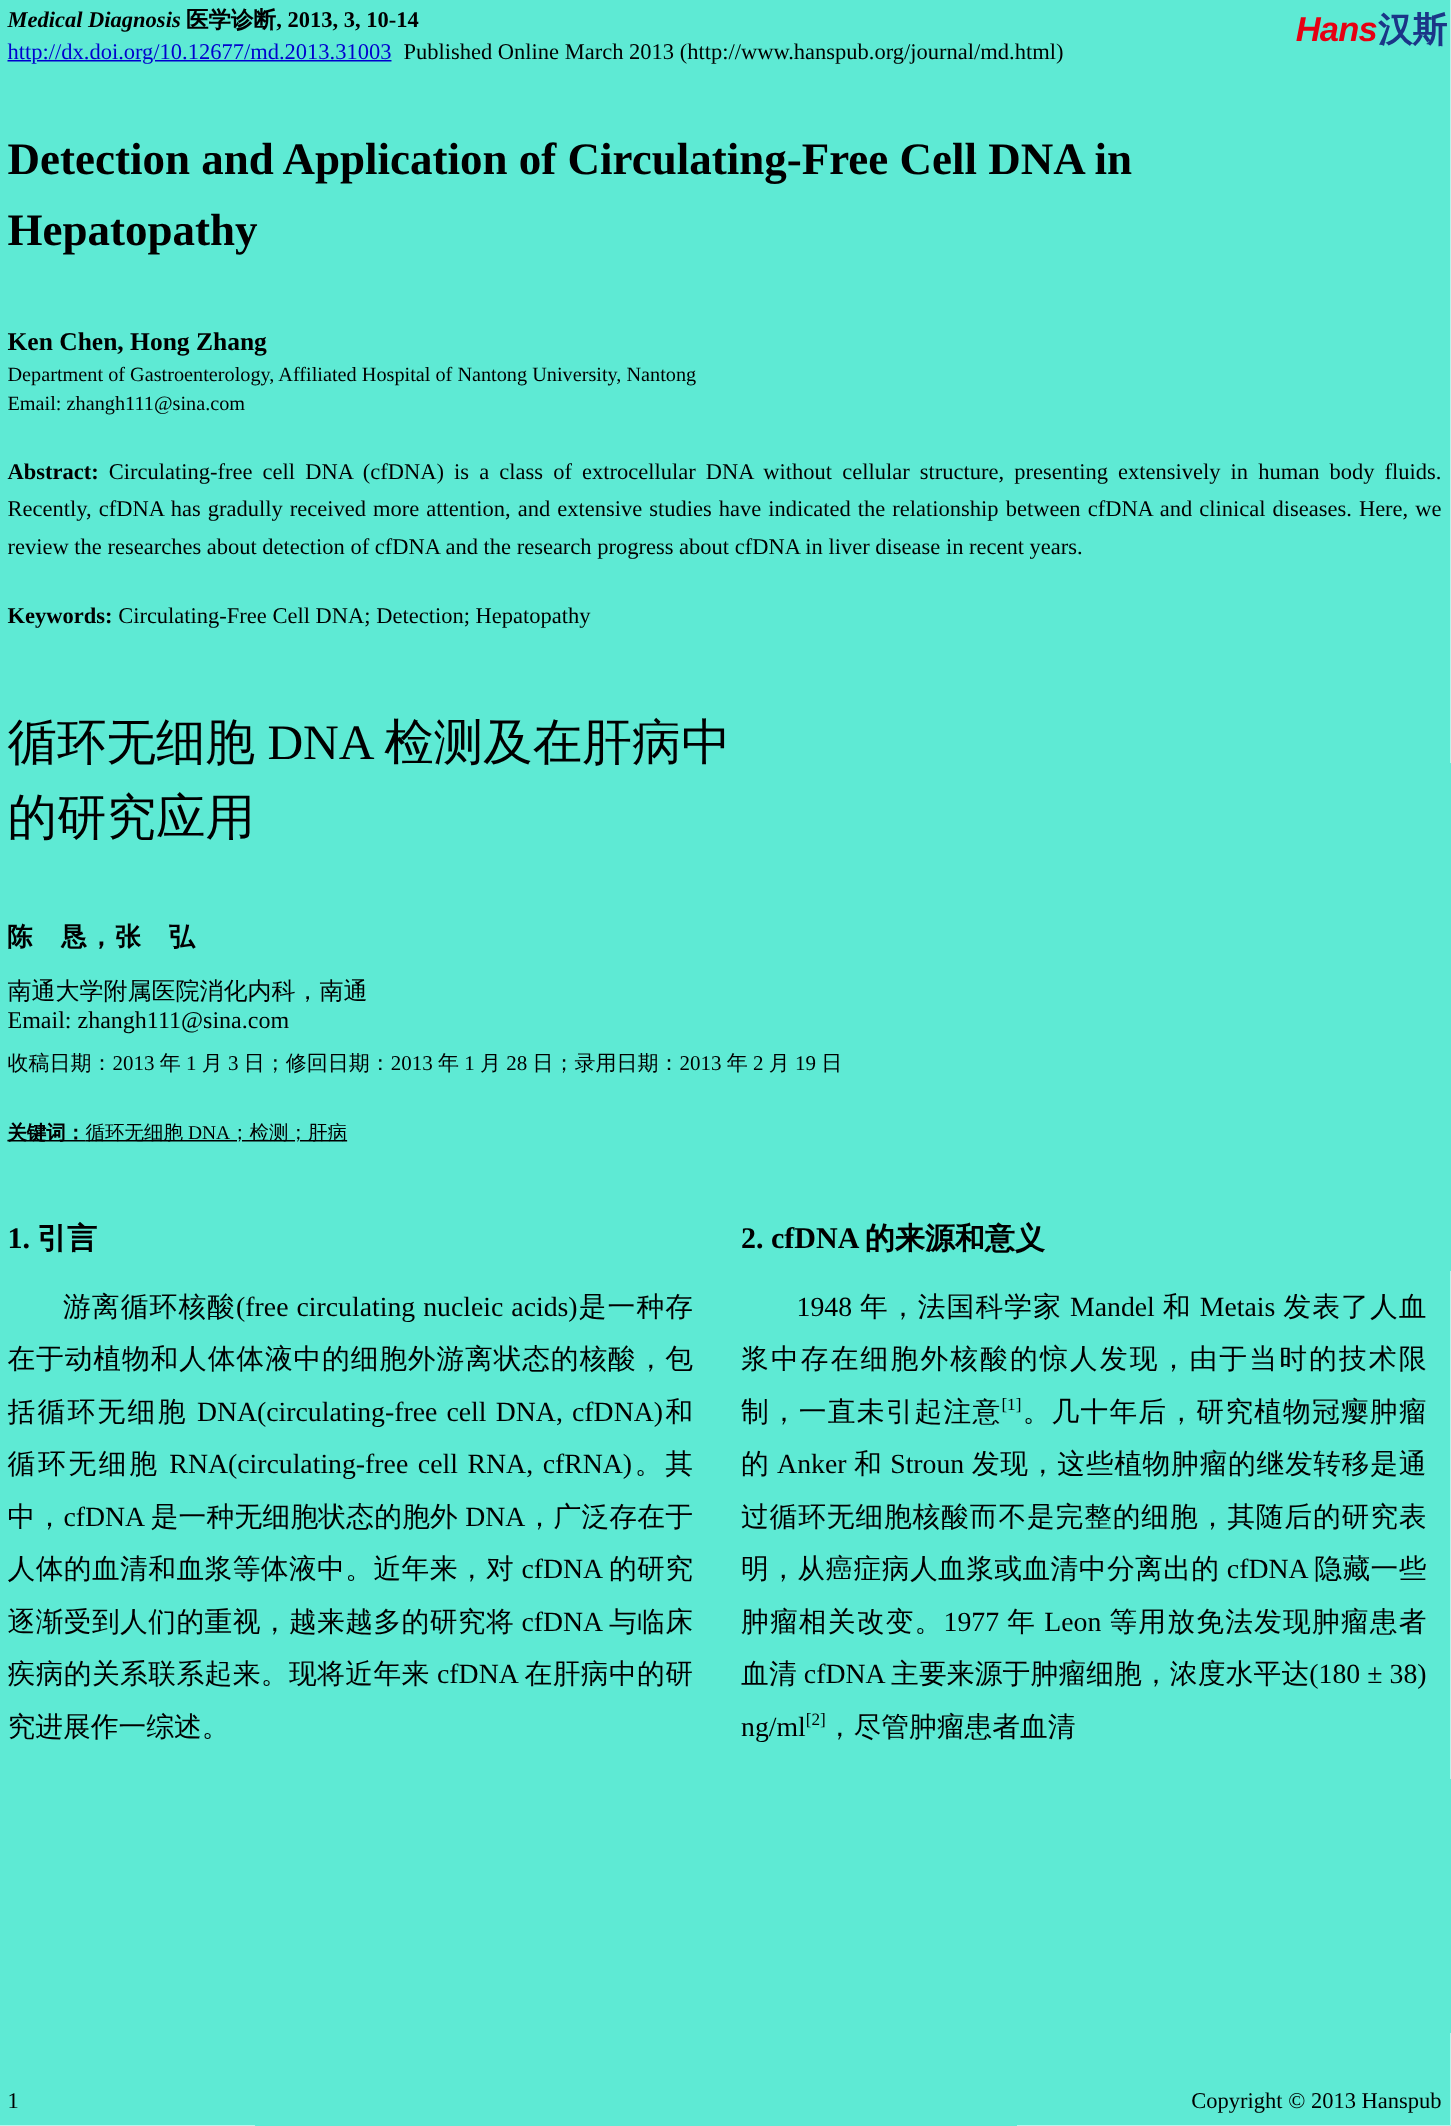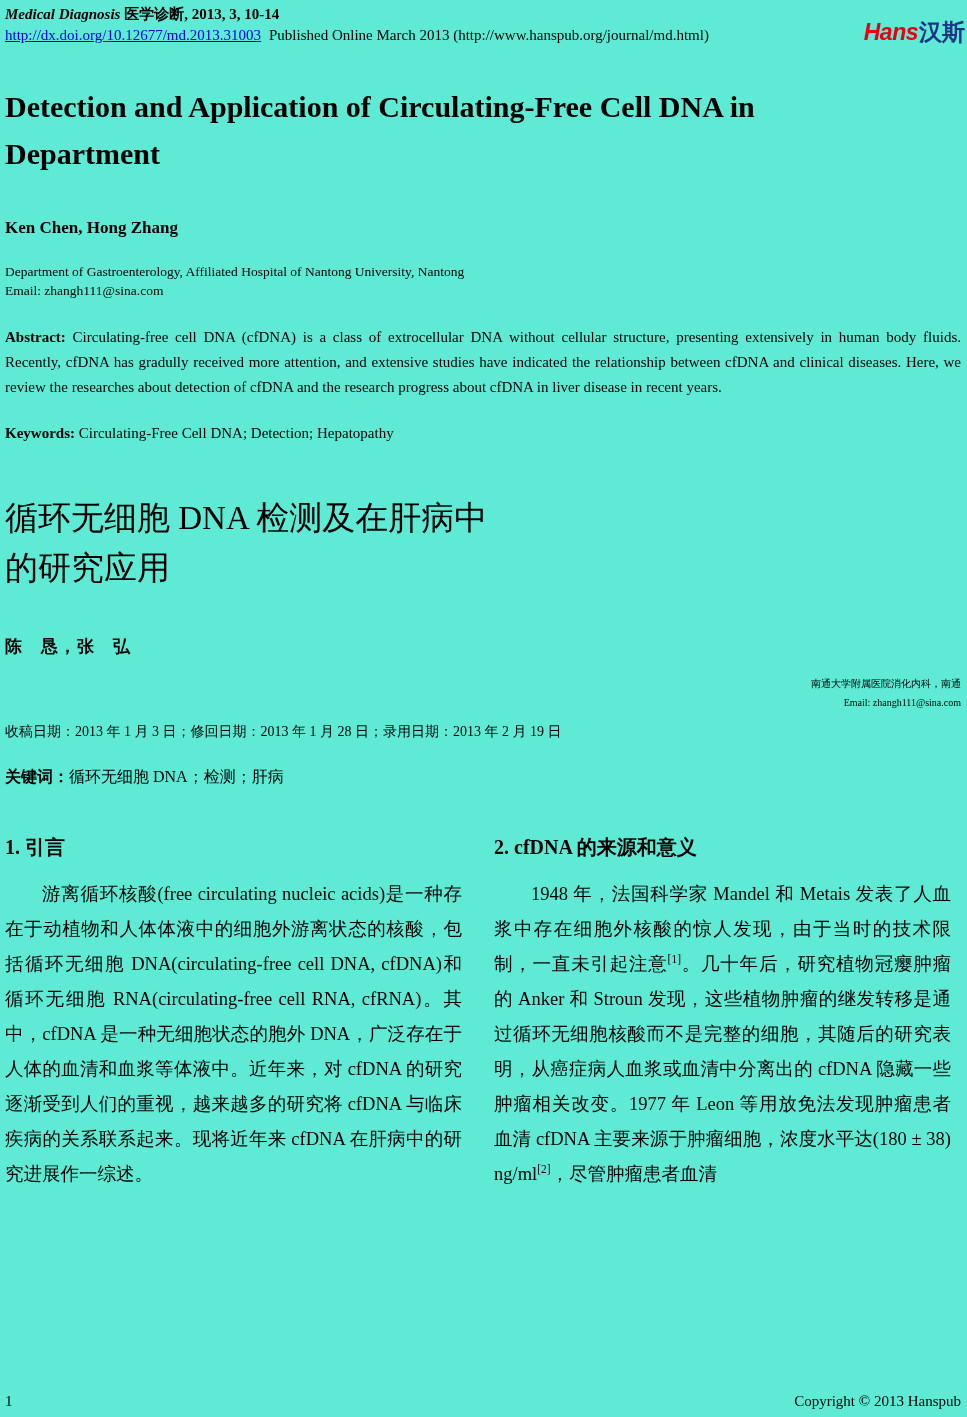--- a/index.html
+++ b/index.html
@@ -8,41 +8,41 @@
     background:#5eead4; color:#000;
     font-family:"Liberation Serif","DejaVu Serif",serif;
     box-sizing:border-box; padding:4px 6px 0 5px;
   }
   
   .jline1 { font-size:15px; font-weight:bold; line-height:21px; }
   .jline1 .jtitle { font-style:italic; }
   .jline2 { font-size:15px; line-height:21px; }
   .doi-link { color:#0000cd; text-decoration:underline; cursor:pointer; }
   .pub-note { margin-left:8px; color:#000; }
-  .logo { position:absolute; top:20px; right:2px;
+  .logo { position:absolute; top:7px; right:2px;
           font-family:"Liberation Sans","DejaVu Sans",sans-serif;
           font-weight:bold; font-size:23px; line-height:24px; white-space:nowrap; }
   .logo .hans { font-style:italic; letter-spacing:-0.5px; }
   .logo .hanszh { margin-left:1px; }
   
   .title-en { font-size:30px; line-height:47px; font-weight:bold; margin:37px 0 0 0; }
   .authors-en { margin-top:41px; font-size:17px; font-weight:bold; }
-  .affil-block { margin-top:25px; font-size:13.5px; line-height:18.5px; }
+  .affil-block { margin-top:3px; font-size:13.5px; line-height:18.5px; }
   .received { margin-top:15px; font-size:13.5px; line-height:18px; }
   sup { font-size:62%; line-height:0; }
   .abstract-en { margin:25px 0 0 0; font-size:15px; line-height:25px; text-align:justify; }
   .keywords-en { margin:21px 0 0 0; font-size:15px; line-height:25px; }
   b.lbl { font-weight:bold; }
   
   .title-cn { font-size:33px; line-height:50px; font-weight:normal; margin:47px 0 0 0; }
   .authors-cn { margin-top:42px; font-size:17px; font-weight:600; letter-spacing:1px; }
-  .affil-cn { margin-top:16px; font-size:10px; line-height:19px;text-align:right; }
+  .affil-cn { margin-top:16px; font-size:16px; line-height:19px; }
   .dates-cn { margin-top:10px; font-size:14px; line-height:19px; }
   .abstract-cn { margin:28px 0 0 0; font-size:17px; line-height:32px; text-align:justify; }
-  .keywords-cn { margin:23px 0 0 0; font-size:16px; line-height:25px; }
+  .keywords-cn { margin:23px 0 0 0; font-size:13px; line-height:25px;text-decoration:underline; }
   
   .columns { margin-top:45px; display:flex; gap:32px; }
   .col { width:457px; box-sizing:border-box; }
   .col .sec-h { font-size:20px; font-weight:bold; margin:0 0 16px 0;
                 font-family:"Liberation Serif","DejaVu Serif",serif; }
   .col p.body { font-size:18.5px; line-height:35px; text-align:justify;
                 text-indent:2em; margin:0; }
   
   .footer { position:absolute; left:5px; right:6px; bottom:7px;
             display:flex; justify-content:space-between; font-size:15px; }
@@ -55,21 +55,21 @@
   <div class="jline1">
     <span class="jtitle">Medical Diagnosis</span><span> 医学诊断, 2013, 3, 10-14</span>
   </div>
   <div class="jline2">
     <span class="doi-link">http://dx.doi.org/10.12677/md.2013.31003</span><span class="pub-note">Published Online March 2013 (http://www.hanspub.org/journal/md.html)</span>
   </div>
   <div class="logo">
     <span class="hans" style="color:#e60012;">Hans</span><span class="hanszh" style="color:#1b3687;">汉斯</span>
   </div>
 
-  <h1 class="title-en"><span>Detection and Application of Circulating-Free Cell DNA in</span><br><span>Department</span></h1>
+  <h1 class="title-en"><span>Detection and Application of Circulating-Free Cell DNA in</span><br><span>Hepatopathy</span></h1>
 
   <div class="authors-en">Ken Chen, Hong Zhang</div>
 
   <div class="affil-block">
     <div>Department of Gastroenterology, Affiliated Hospital of Nantong University, Nantong</div>
     <div>Email: zhangh111@sina.com</div>
   </div>
 
 
   <p class="abstract-en"><b class="lbl">Abstract:</b><span> Circulating-free cell DNA (cfDNA) is a class of extrocellular DNA without cellular structure, presenting extensively in human body fluids. Recently, cfDNA has gradully received more attention, and extensive studies have indicated the relationship between cfDNA and clinical diseases. Here, we review the researches about detection of cfDNA and the research progress about cfDNA in liver disease in recent years.</span></p>

